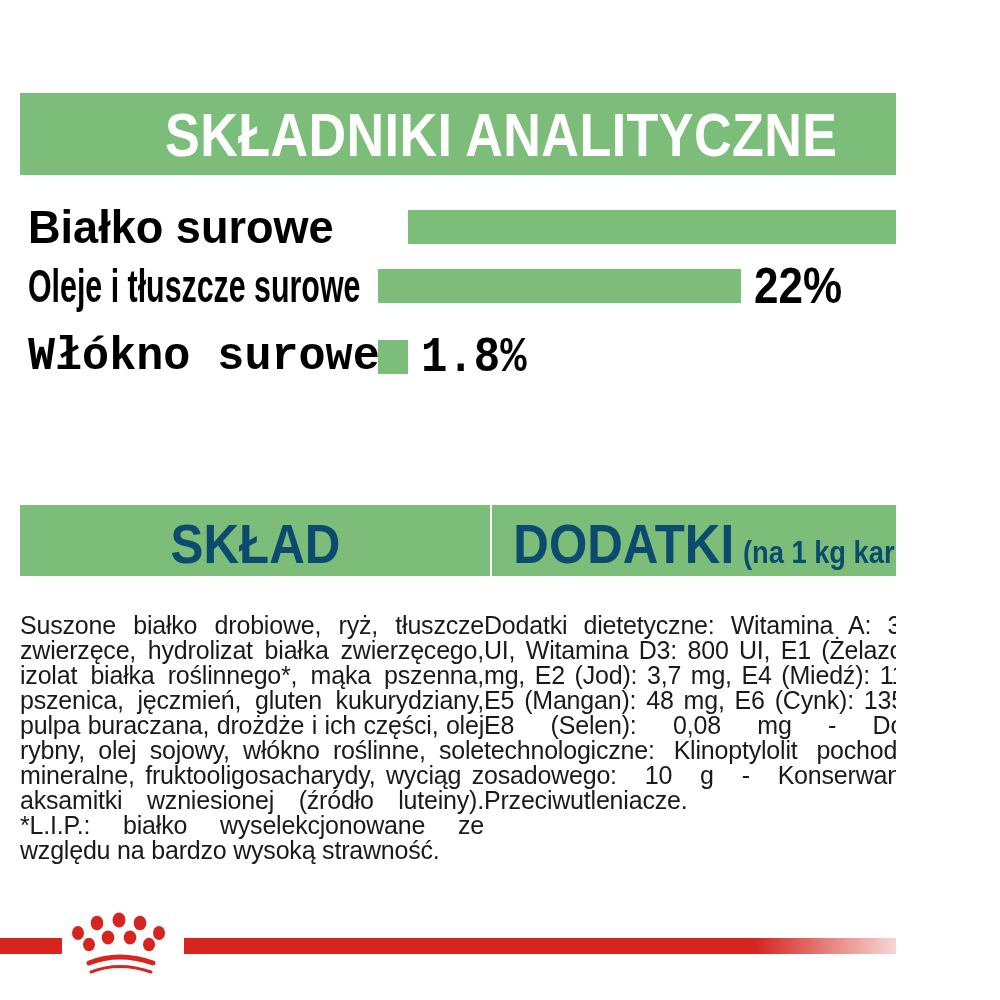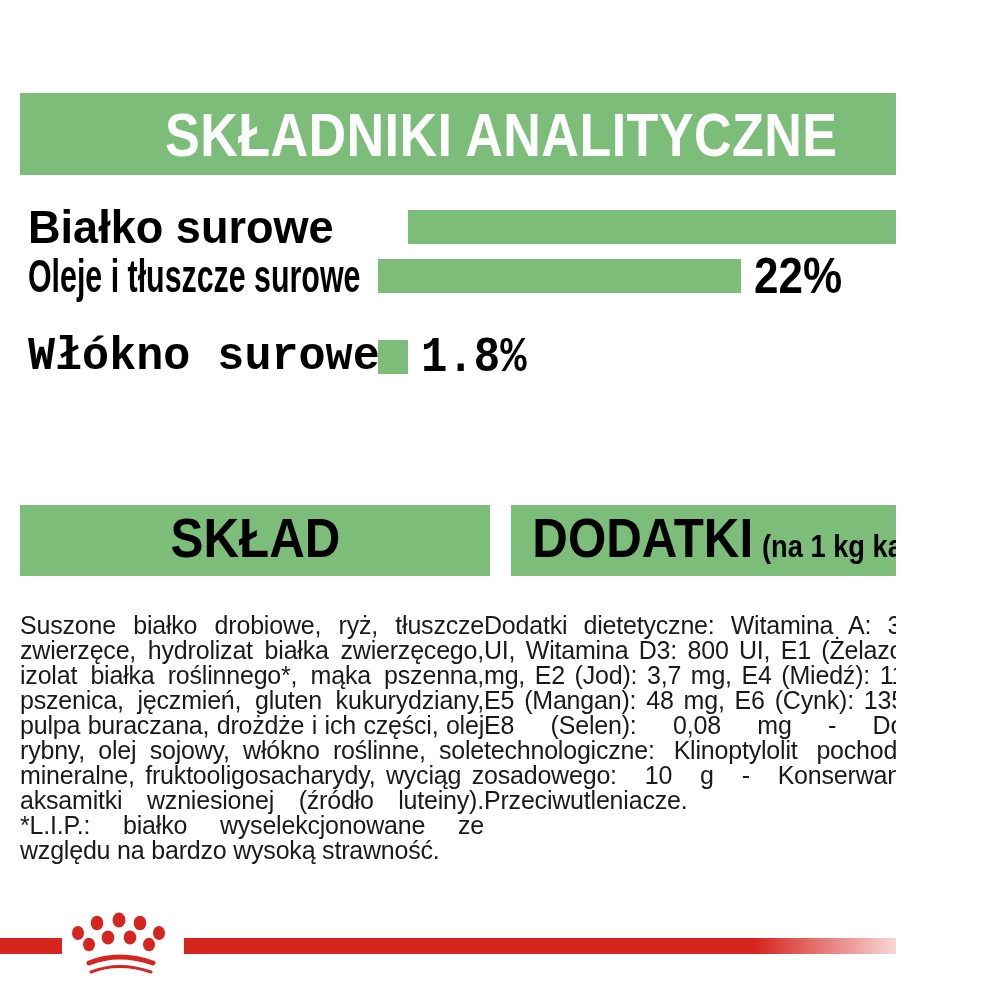--- a/index.html
+++ b/index.html
@@ -13,41 +13,41 @@
     position:absolute;left:20px;top:93px;width:963px;height:82px;
     background:#7cbd7a;display:flex;align-items:center;justify-content:center;
   }
   .banner-title{
     color:#fff;font-weight:700;font-size:62px;white-space:nowrap;
     transform:scaleX(0.84);letter-spacing:0.5px;
   }
   
   .chart-row{position:absolute;left:28px;height:46px;display:flex;align-items:center;}
   .row-1{top:204px;gap:30px;}
-  .row-2{top:253px;}
+  .row-2{top:263px;}
   .row-3{top:334px;font-family:Liberation Mono, monospace;}
   .bar-label{
     width:350px;flex:0 0 350px;font-weight:700;font-size:46px;white-space:nowrap;
     transform-origin:0 50%;color:#000;
   }
   .row-1 .bar-label{transform:scaleX(0.98);}
   .row-2 .bar-label{transform:scaleX(0.66);}
   .row-3 .bar-label{transform:scaleX(0.98);}
   .bar{height:34px;background:#7cbd7a;flex:0 0 auto;}
   .bar-value{
     font-weight:700;font-size:50px;color:#000;margin-left:13px;white-space:nowrap;
     transform:scaleX(0.88);transform-origin:0 50%;
   }
   
   .section-header{
-    position:absolute;top:505px;height:71px;background:#7cbd7a;color:#000000;
-    display:flex;align-items:flex-start;justify-content:center;
+    position:absolute;top:505px;height:71px;background:#7cbd7a;color:#0c4a6e;
+    display:flex;align-items:flex-end;justify-content:center;
   }
   .header-sklad{left:20px;width:470px;}
-  .header-dodatki{left:511px;width:473px;}
+  .header-dodatki{left:492px;width:473px;}
   .header-inner{display:flex;align-items:baseline;white-space:nowrap;transform:scaleX(0.88);}
   .header-title{font-weight:700;font-size:56px;}
   .header-subtitle{font-weight:700;font-size:31px;margin-left:10px;}
   
   .body-text{
     position:absolute;top:588px;font-size:25px;line-height:25px;
     text-align:justify;letter-spacing:-0.2px;color:#1a1a1a;
   }
   .sklad-body{left:20px;width:464px;}
   .dodatki-body{left:484px;width:472px;}

